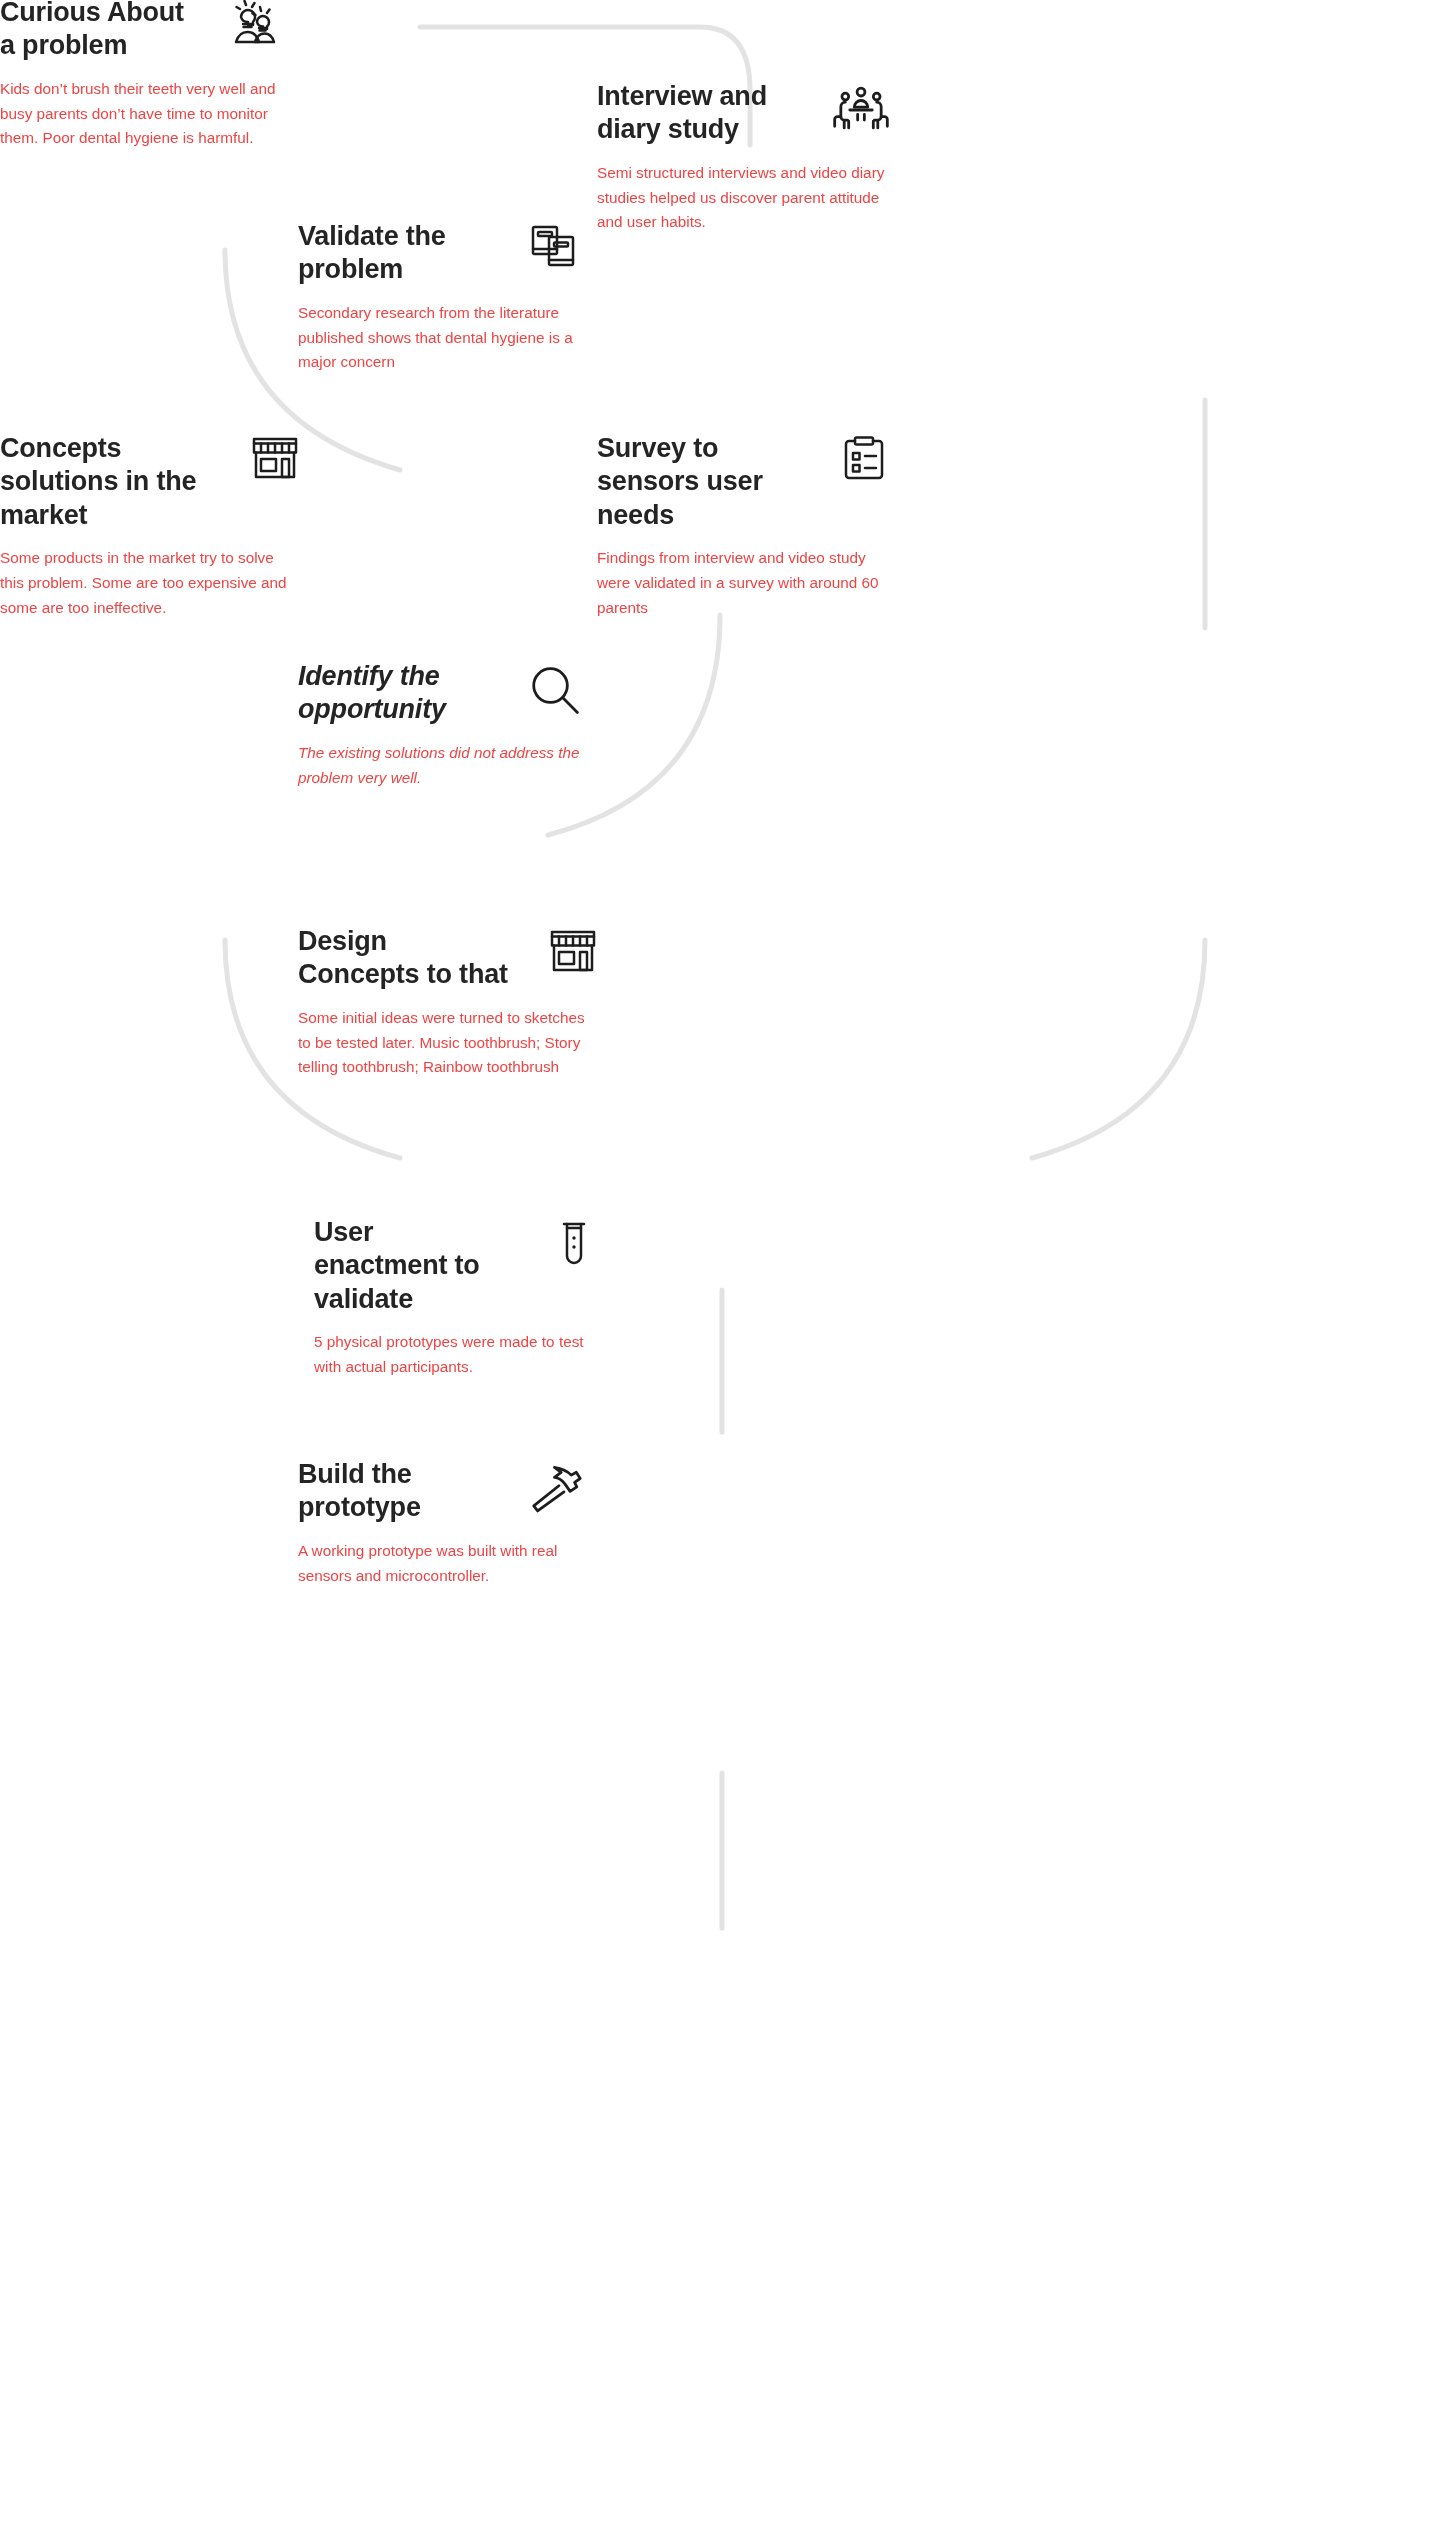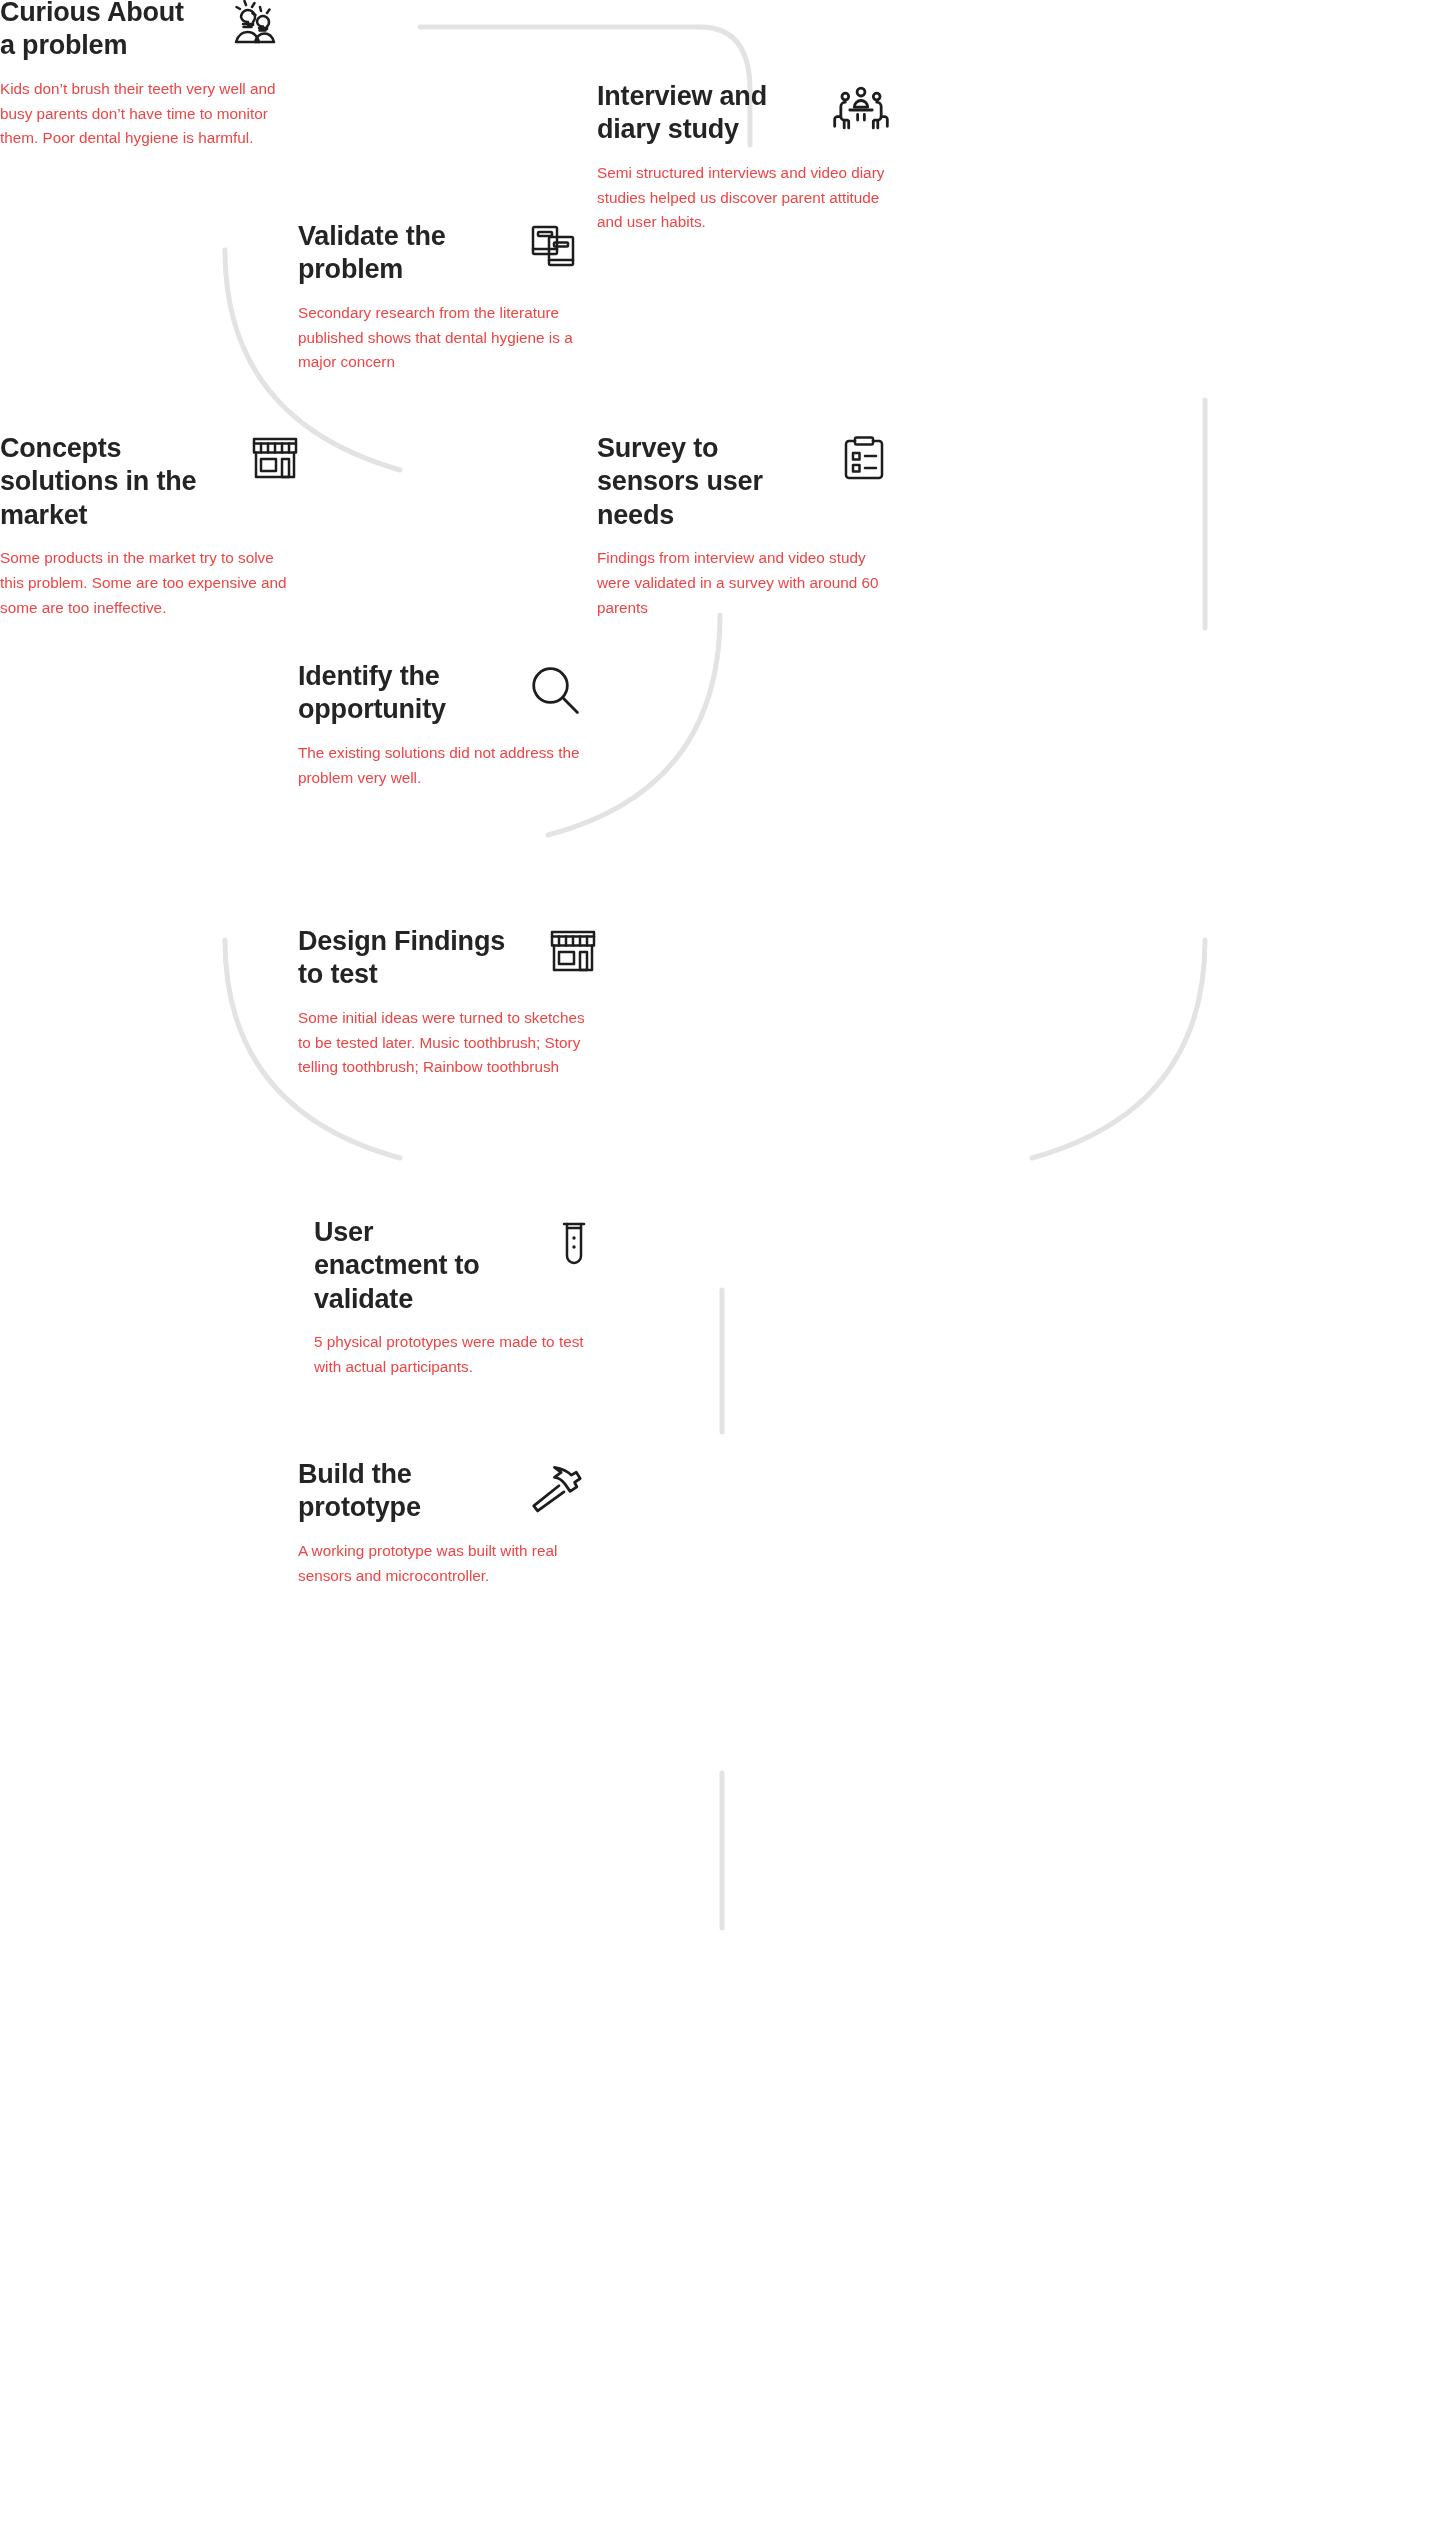--- a/index.html
+++ b/index.html
@@ -92,21 +92,21 @@
 
   #step-2 { left: 298px;  top: 220px;  width: 280px; }
   #step-2 .step-title { max-width: 190px; }
 
   #step-3 { left: 0px;    top: 432px;  width: 300px; }
   #step-3 .step-title { max-width: 215px; }
 
   #step-4 { left: 597px;  top: 432px;  width: 292px; }
   #step-4 .step-title { max-width: 215px; }
 
-  #step-5 { left: 298px;  top: 660px;  width: 285px; }
+  #step-5 { left: 298px;  top: 660px;  width: 285px; font-style: italic; }
   #step-5 .step-title { max-width: 190px; }
 
   #step-6 { left: 298px;  top: 925px;  width: 300px; }
   #step-6 .step-title { max-width: 210px; }
 
   #step-7 { left: 298px;  top: 1216px; width: 285px; margin-left: 16px; }
   #step-7 .step-title { max-width: 195px; }
 
   #step-8 { left: 298px;  top: 1458px; width: 285px; }
   #step-8 .step-title { max-width: 185px; }
@@ -244,21 +244,21 @@
           <circle cx="42" cy="42" r="30"></circle>
           <path d="M64 64 L90 90"></path>
         </svg>
       </div>
     </div>
     <div class="step-body">The existing solutions did not address the problem very well.</div>
   </div>
 
   <div class="step" id="step-6">
     <div class="step-head">
-      <div class="step-title">Design Findings to test</div>
+      <div class="step-title">Design Concepts to that</div>
       <div class="step-icon icon-sm">
         <svg viewBox="0 0 100 100">
           <rect x="8" y="10" width="84" height="9"></rect>
           <path d="M8 19 l0 18 l84 0 l0 -18"></path>
           <path d="M22 19 l0 18 M36 19 l0 18 M50 19 l0 18 M64 19 l0 18 M78 19 l0 18"></path>
           <path d="M12 37 l0 49 l76 0 l0 -49"></path>
           <rect x="22" y="50" width="30" height="24"></rect>
           <path d="M64 50 l14 0 l0 36 l-14 0 z"></path>
         </svg>
       </div>

